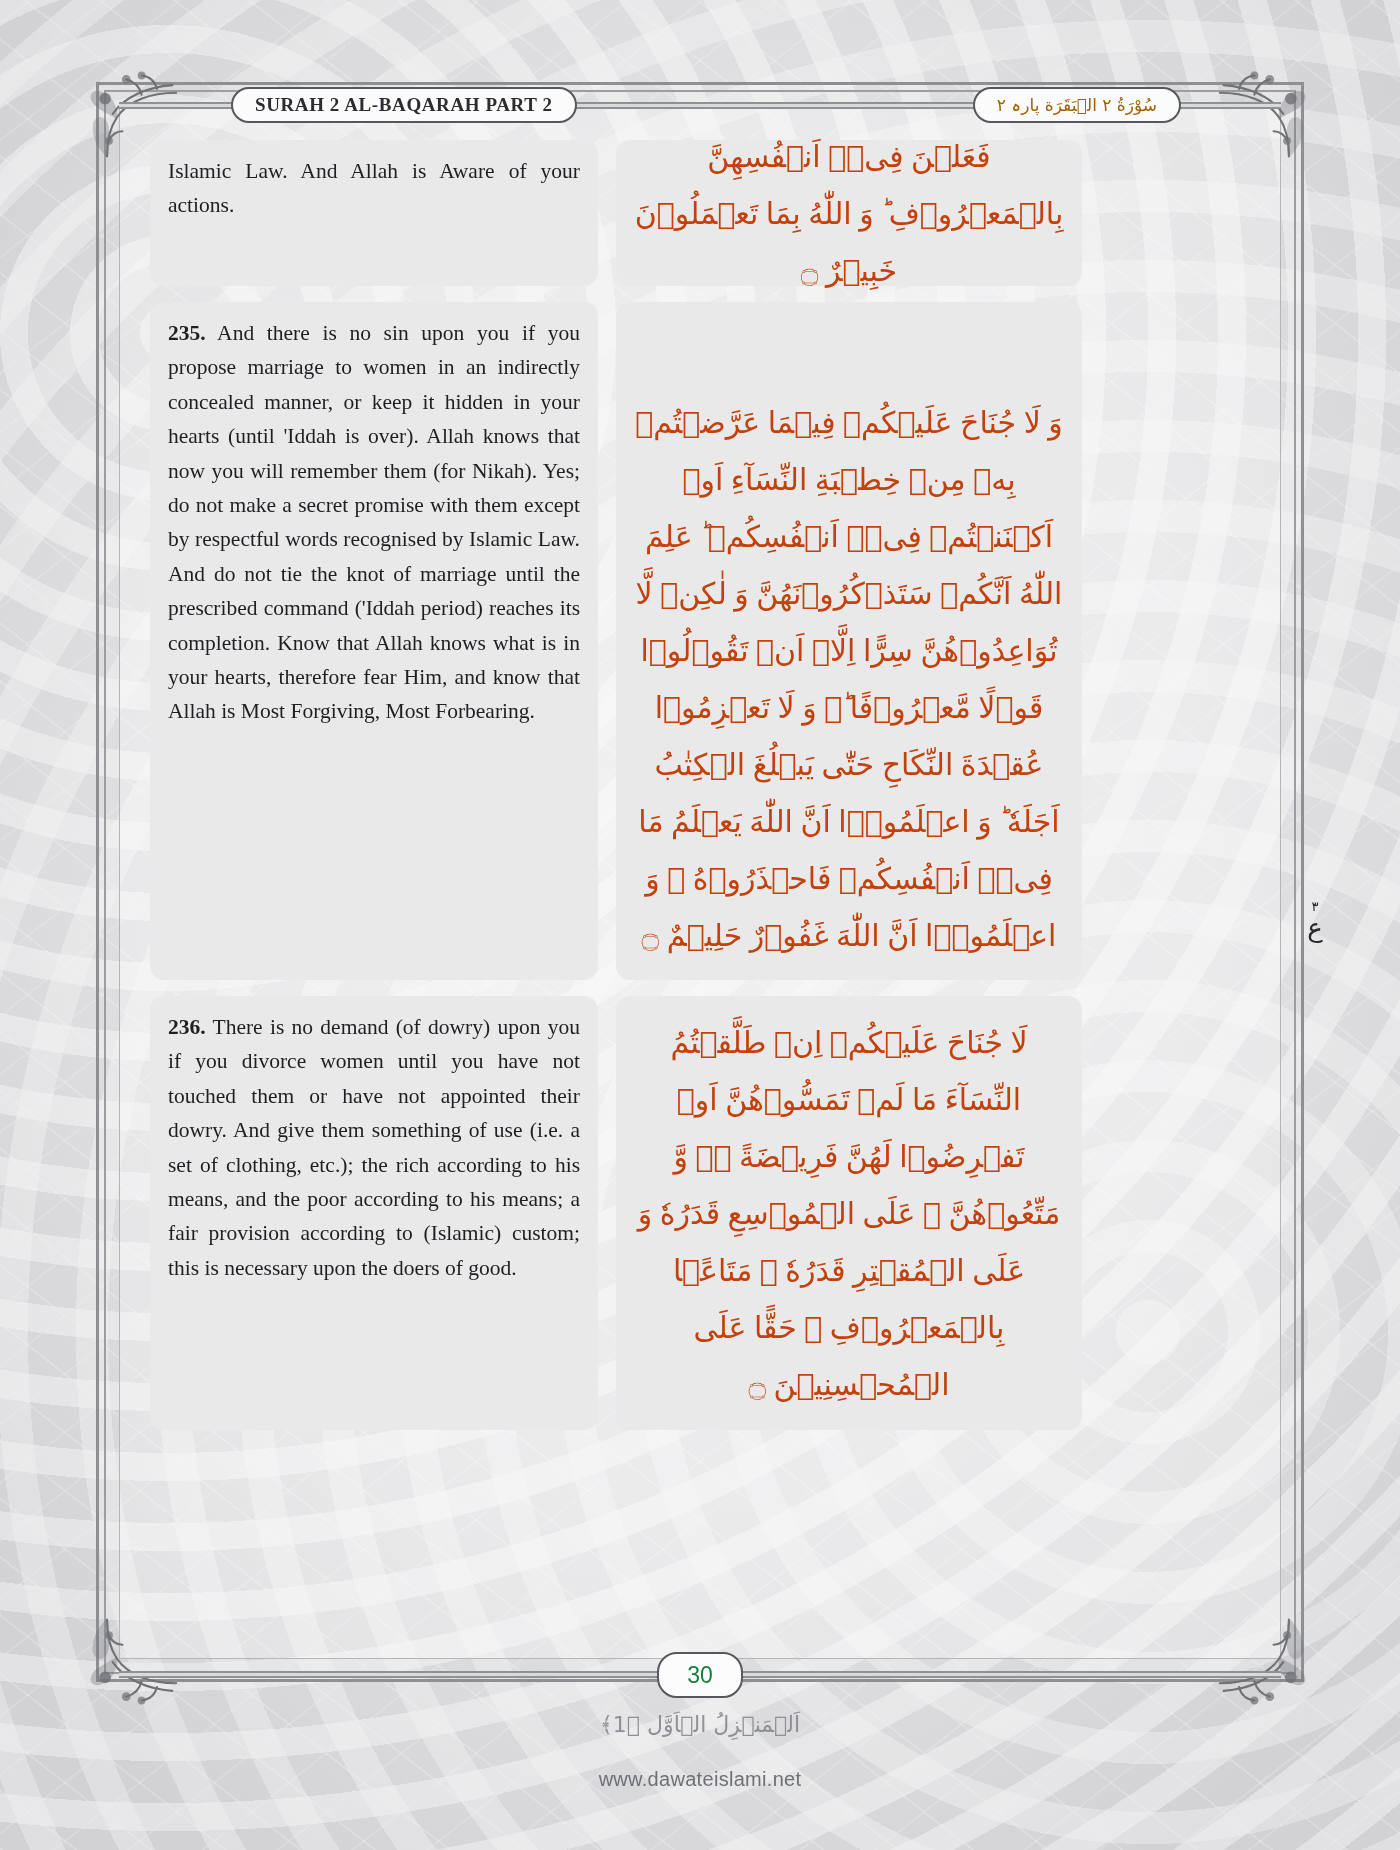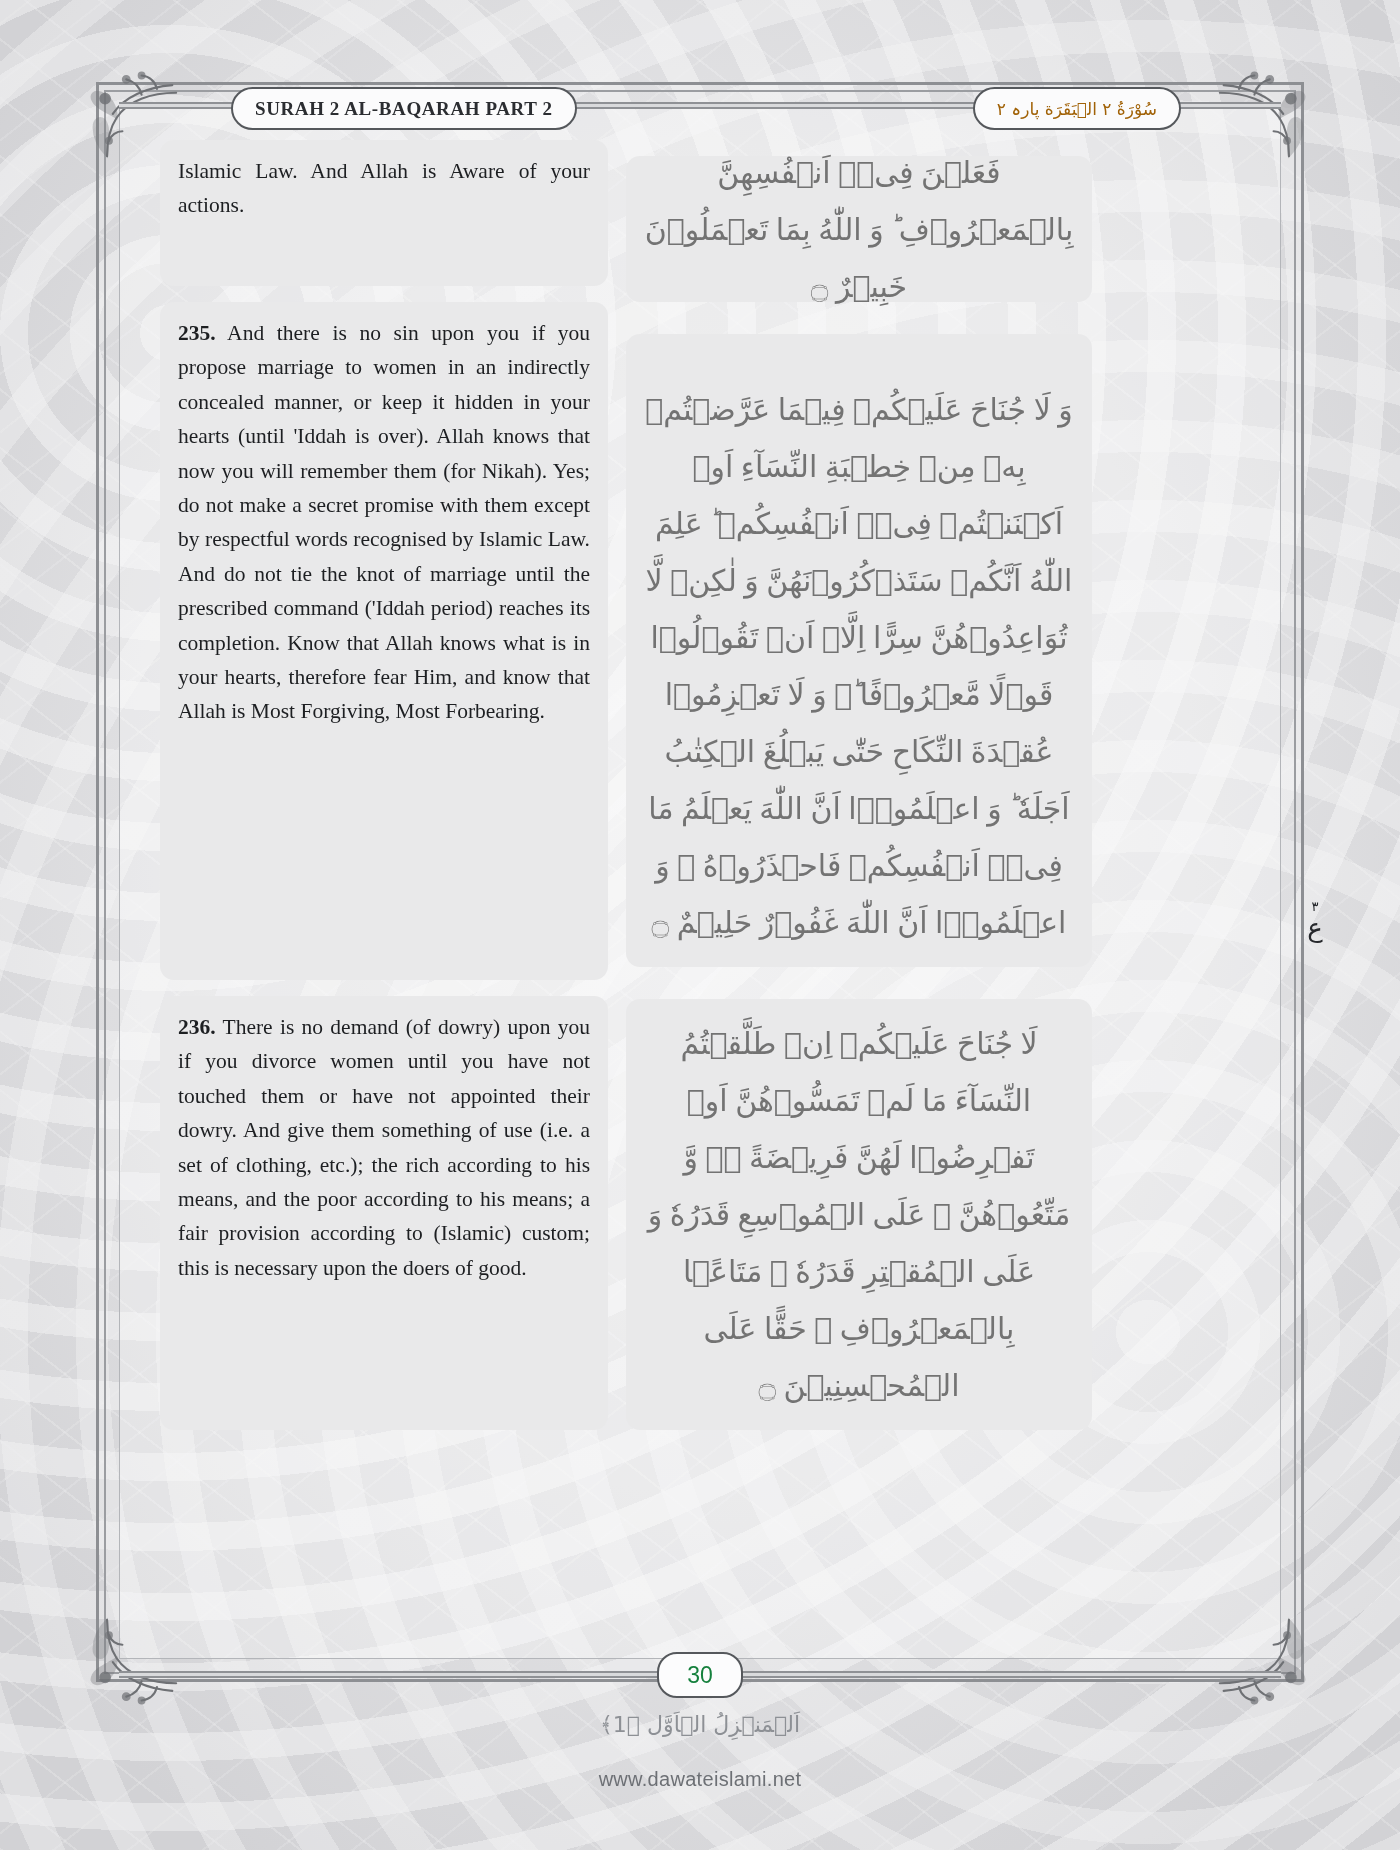--- a/index.html
+++ b/index.html
@@ -88,21 +88,21 @@
     border-top: 2px solid #8f9195;
     border-bottom: 2px solid #8f9195;
     background: #d9dadc;
   }
   .hdr-cap {
     position: relative;
     z-index: 2;
     background: #fbfbfc;
     border: 2px solid #55585c;
     border-radius: 22px;
-    height: 43px;
+    height: 36px;
     display: flex;
     align-items: center;
     justify-content: center;
     padding: 0 22px;
   }
   #hdr-left {
     position: absolute;
     left: 112px; top: 5px;
   }
   #hdr-left .label {
@@ -121,21 +121,21 @@
     font-family: "DejaVu Sans", sans-serif;
     font-size: 17px;
     color: #a16207;
     white-space: nowrap;
     direction: rtl;
   }
 
   
   #body-grid {
     position: absolute;
-    left: 160px; top: 140px;
+    left: 150px; top: 140px;
     width: 1100px; height: 1290px;
     display: flex;
     gap: 18px;
   }
   .col { display: flex; flex-direction: column; gap: 16px; }
   #col-en { width: 448px; }
   #col-ar { width: 466px; }
 
   
   .panel {
@@ -152,27 +152,26 @@
     text-justify: inter-word;
     hyphens: none;
   }
   .panel.en .vno {
     font-weight: 700;
   }
   .panel.ar {
     font-family: "DejaVu Sans", sans-serif;
     direction: rtl;
     text-align: center;
-    color: #737373;
+    color: #c2410c;
     font-size: 30px;
     line-height: 1.90;
     letter-spacing: -0.5px;
     word-spacing: -2px;
     padding: 16px 14px;
-    margin-top: 16px;
   }
 
   
   #p-en-0 { height: 146px; }
   #p-en-1 { height: 678px; }
   #p-en-2 { flex: 1 1 auto; }
   #p-ar-0 { height: 146px; display:flex; flex-direction:column; justify-content:center;}
   #p-ar-1 { height: 678px; display:flex; flex-direction:column; justify-content:flex-end;}
   #p-ar-2 { flex: 1 1 auto; display:flex; flex-direction:column; justify-content:center;}
 

